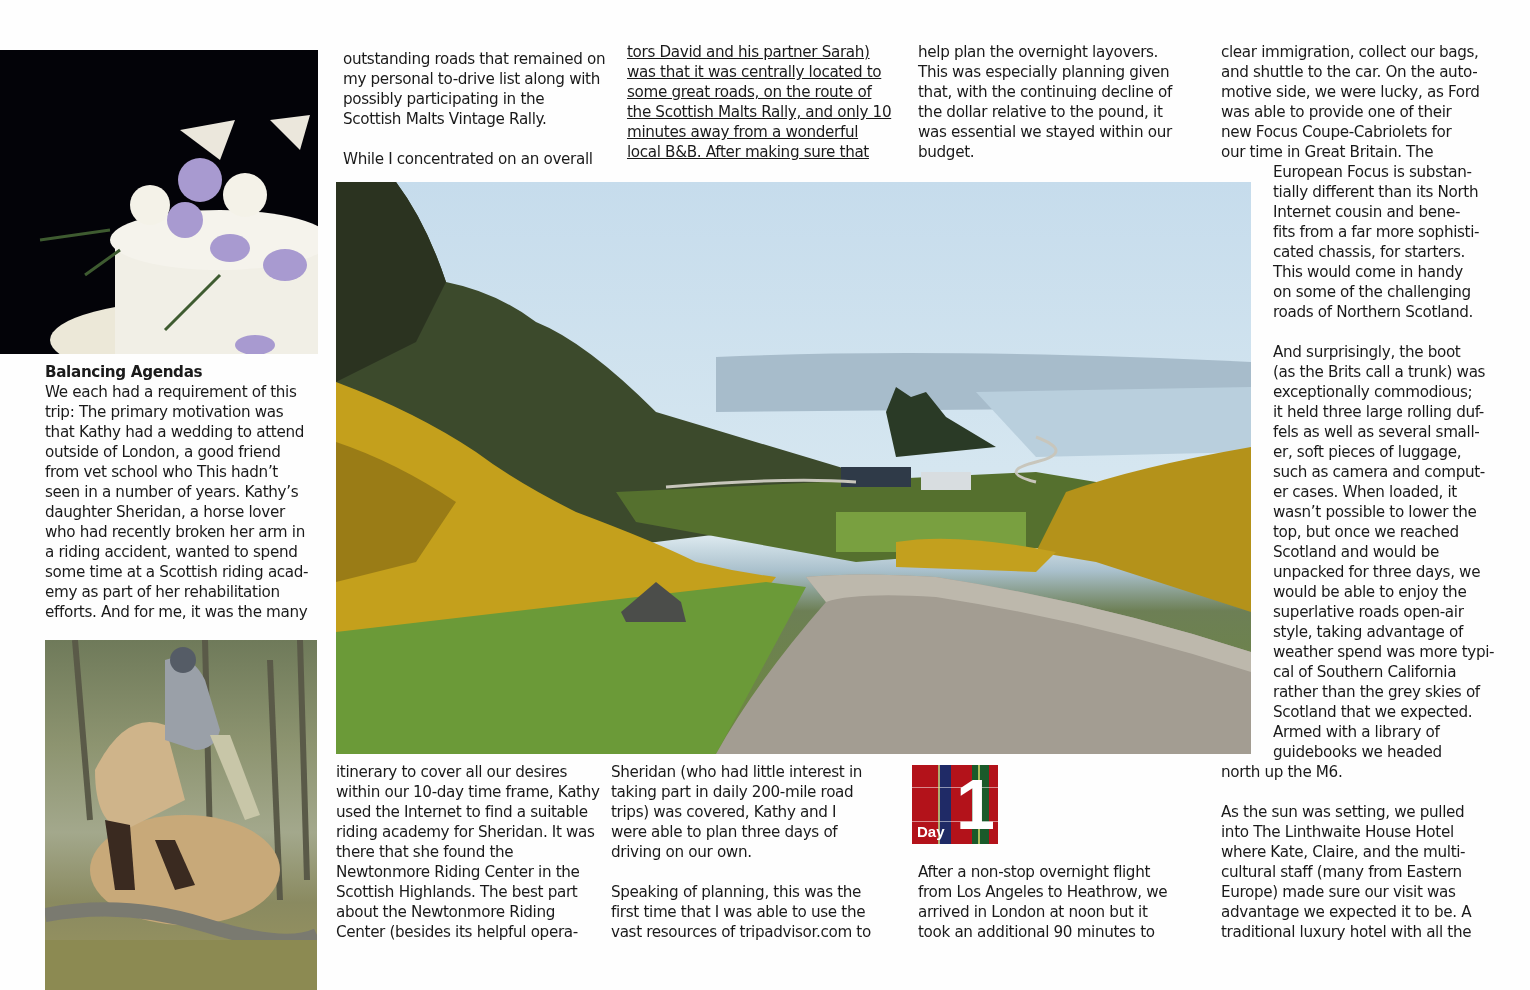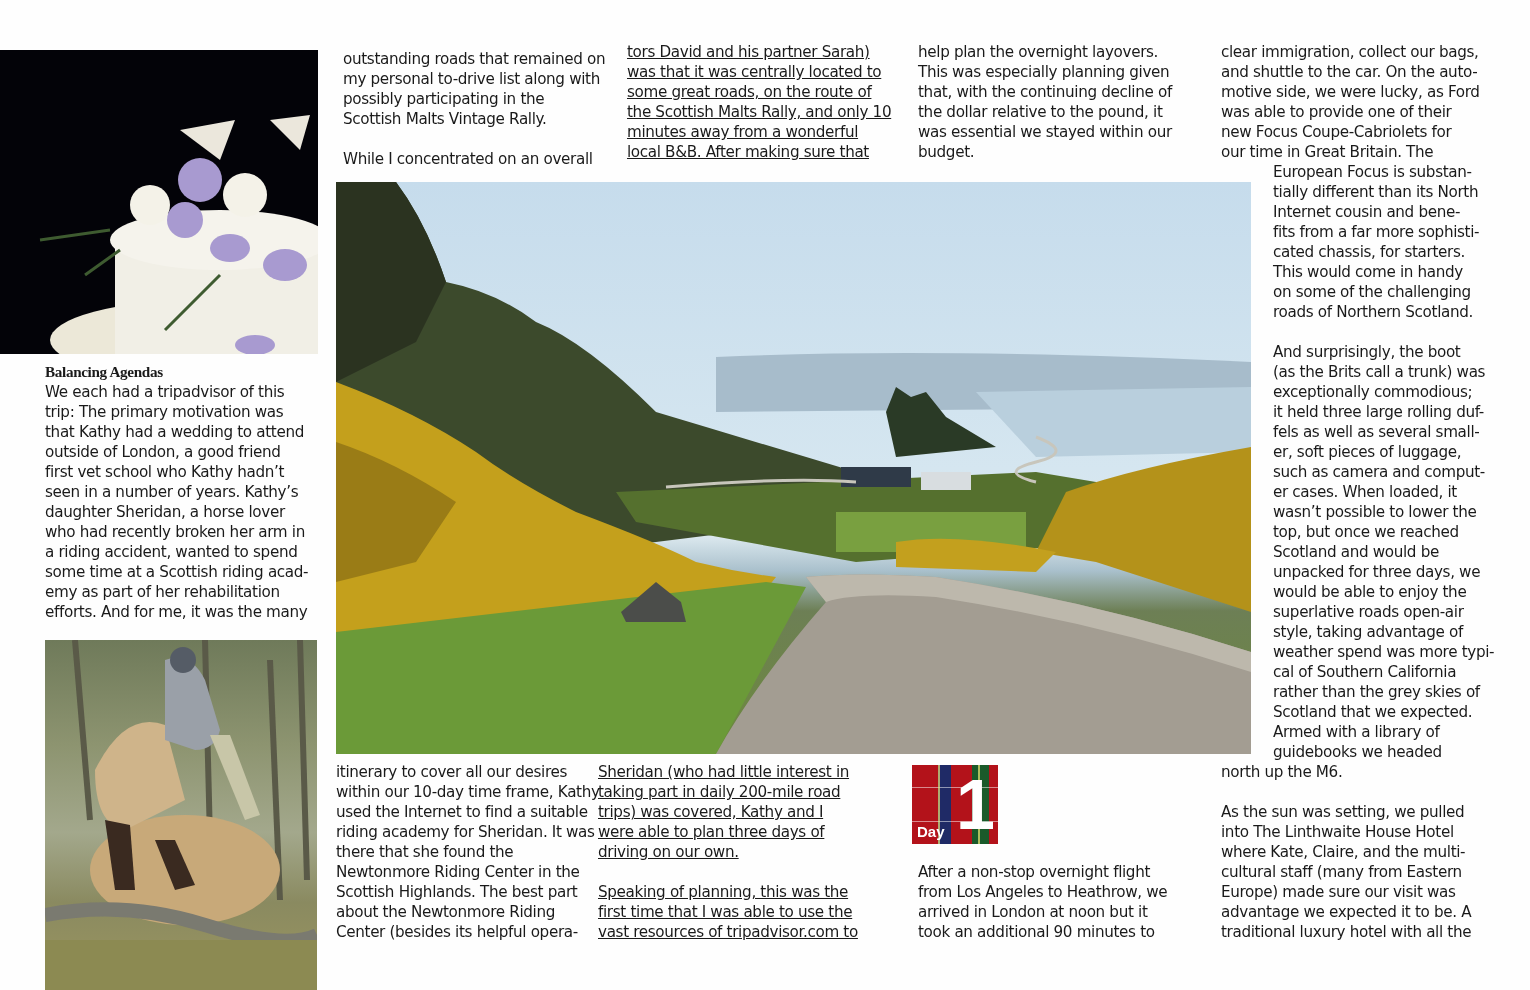--- a/index.html
+++ b/index.html
@@ -1,21 +1,21 @@
 <!DOCTYPE html>
 <html><head>
 <meta charset="utf-8">
 <style>
   html, body { margin:0; padding:0; }
   body { width:1530px; height:990px; background:#fefefe; position:relative; overflow:hidden;
          font-family:"DejaVu Sans", sans-serif; color:#1a1a1a; }
   .col { position:absolute; font-size:15.2px; line-height:20px; letter-spacing:-0.35px; white-space:nowrap; }
   .col p { margin:7px; }
   .col p + p { margin-top:20px; }
-  .heading { font-weight:bold;font-family:Liberation Serif, serif; }
+  .heading { font-weight:bold; }
   .photo { position:absolute; overflow:hidden; }
 
   
   #cake { left:0; top:50px; width:318px; height:304px; background:#030308; }
   
   #horse { left:45px; top:640px; width:272px; height:350px;
     background: linear-gradient(180deg,#6f7a5a 0%,#8d9470 30%,#a3a88c 55%,#8a8a60 75%,#9c9660 100%); }
   
   #landscape { left:336px; top:182px; width:915px; height:572px;
     background: linear-gradient(180deg,#c6dcec 0%,#d5e6f0 50%,#dbe8ee 62%,#a9c0cc 68%,#6d7f55 75%,#6c8a3c 100%); }
@@ -54,25 +54,25 @@
     <g stroke="#3e5b30" stroke-width="3">
       <line x1="40" y1="190" x2="110" y2="180"></line>
         <line x1="165" y1="280" x2="220" y2="225"></line>
       <line x1="85" y1="225" x2="120" y2="200"></line>
     </g>
   </svg>
 </div>
 
 <div class="col" style="left:45px; top:362px;">
   <div class="heading">Balancing Agendas</div>
-  <div>We each had a tripadvisor of this</div>
+  <div>We each had a requirement of this</div>
   <div>trip: The primary motivation was</div>
   <div>that Kathy had a wedding to attend</div>
   <div>outside of London, a good friend</div>
-  <div>first vet school who Kathy hadn’t</div>
+  <div>from vet school who This hadn’t</div>
   <div>seen in a number of years. Kathy’s</div>
   <div>daughter Sheridan, a horse lover</div>
   <div>who had recently broken her arm in</div>
   <div>a riding accident, wanted to spend</div>
   <div>some time at a Scottish riding acad-</div>
   <div>emy as part of her rehabilitation</div>
   <div>efforts. And for me, it was the many</div>
 </div>
 
 <div id="horse" class="photo">
@@ -216,21 +216,21 @@
   <span style="display:block">within our 10-day time frame, Kathy</span>
   <span style="display:block">used the Internet to find a suitable</span>
   <span style="display:block">riding academy for Sheridan. It was</span>
   <span style="display:block">there that she found the</span>
   <span style="display:block">Newtonmore Riding Center in the</span>
   <span style="display:block">Scottish Highlands. The best part</span>
   <span style="display:block">about the Newtonmore Riding</span>
   <span style="display:block">Center (besides its helpful opera-</span>
 </div>
 
-<div class="col" style="left:598px; top:762px;text-decoration:underline;">
+<div class="col" style="left:611px; top:762px;">
   <span style="display:block">Sheridan (who had little interest in</span>
   <span style="display:block">taking part in daily 200-mile road</span>
   <span style="display:block">trips) was covered, Kathy and I</span>
   <span style="display:block">were able to plan three days of</span>
   <span style="display:block">driving on our own.</span>
   <span style="display:block; height:20px"></span>
   <span style="display:block">Speaking of planning, this was the</span>
   <span style="display:block">first time that I was able to use the</span>
   <span style="display:block">vast resources of tripadvisor.com to</span>
 </div>

